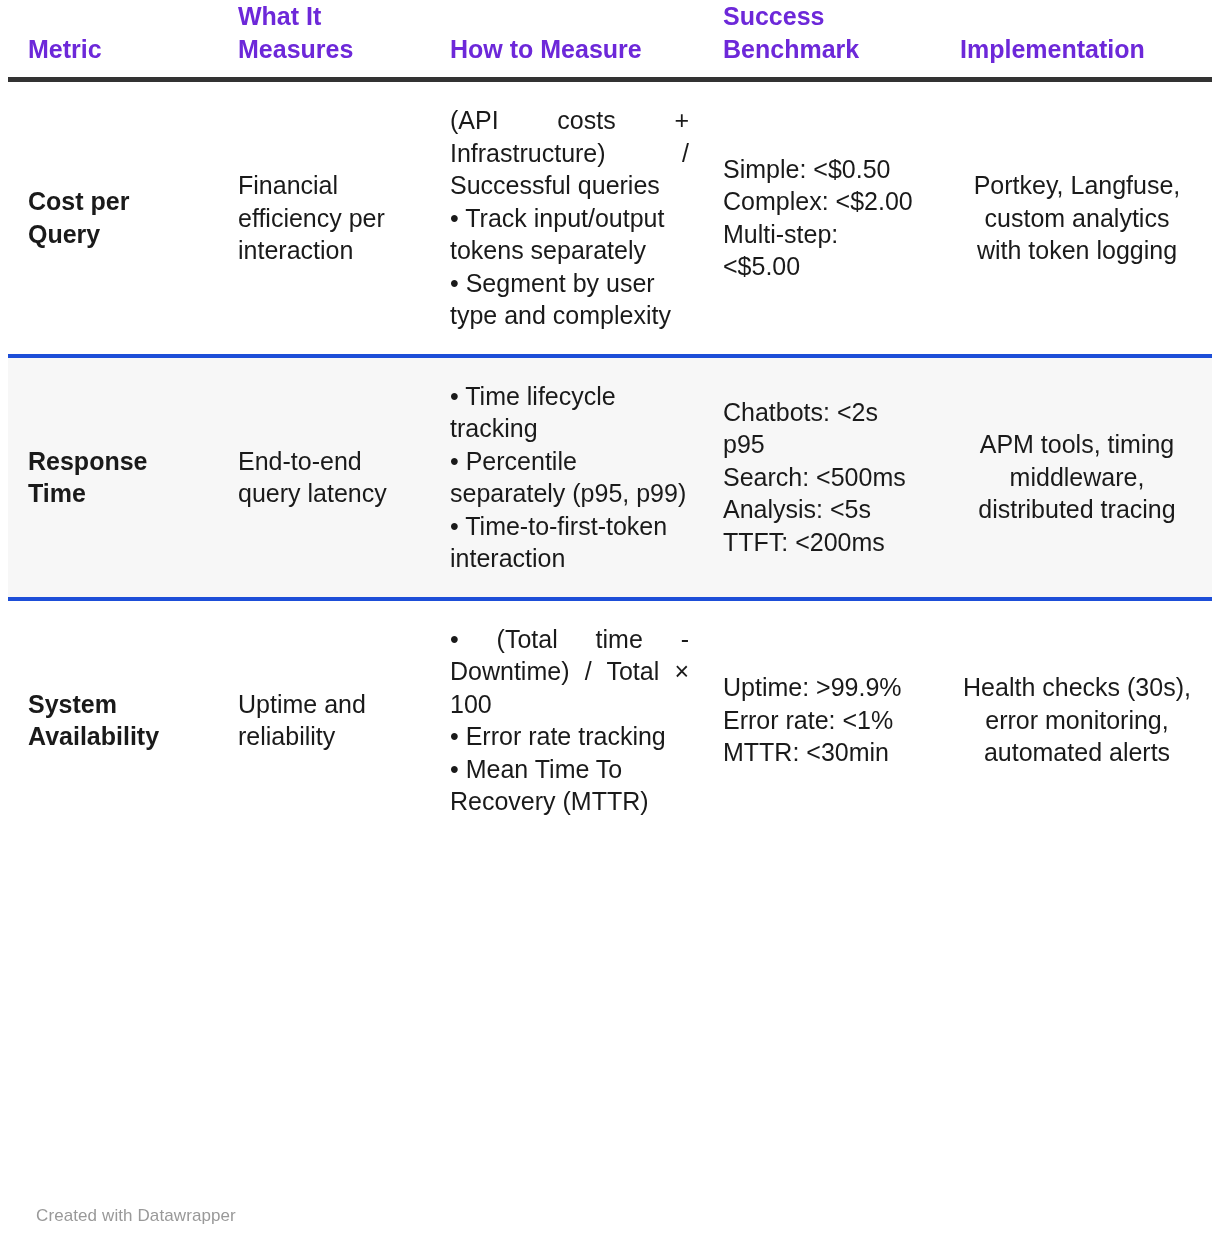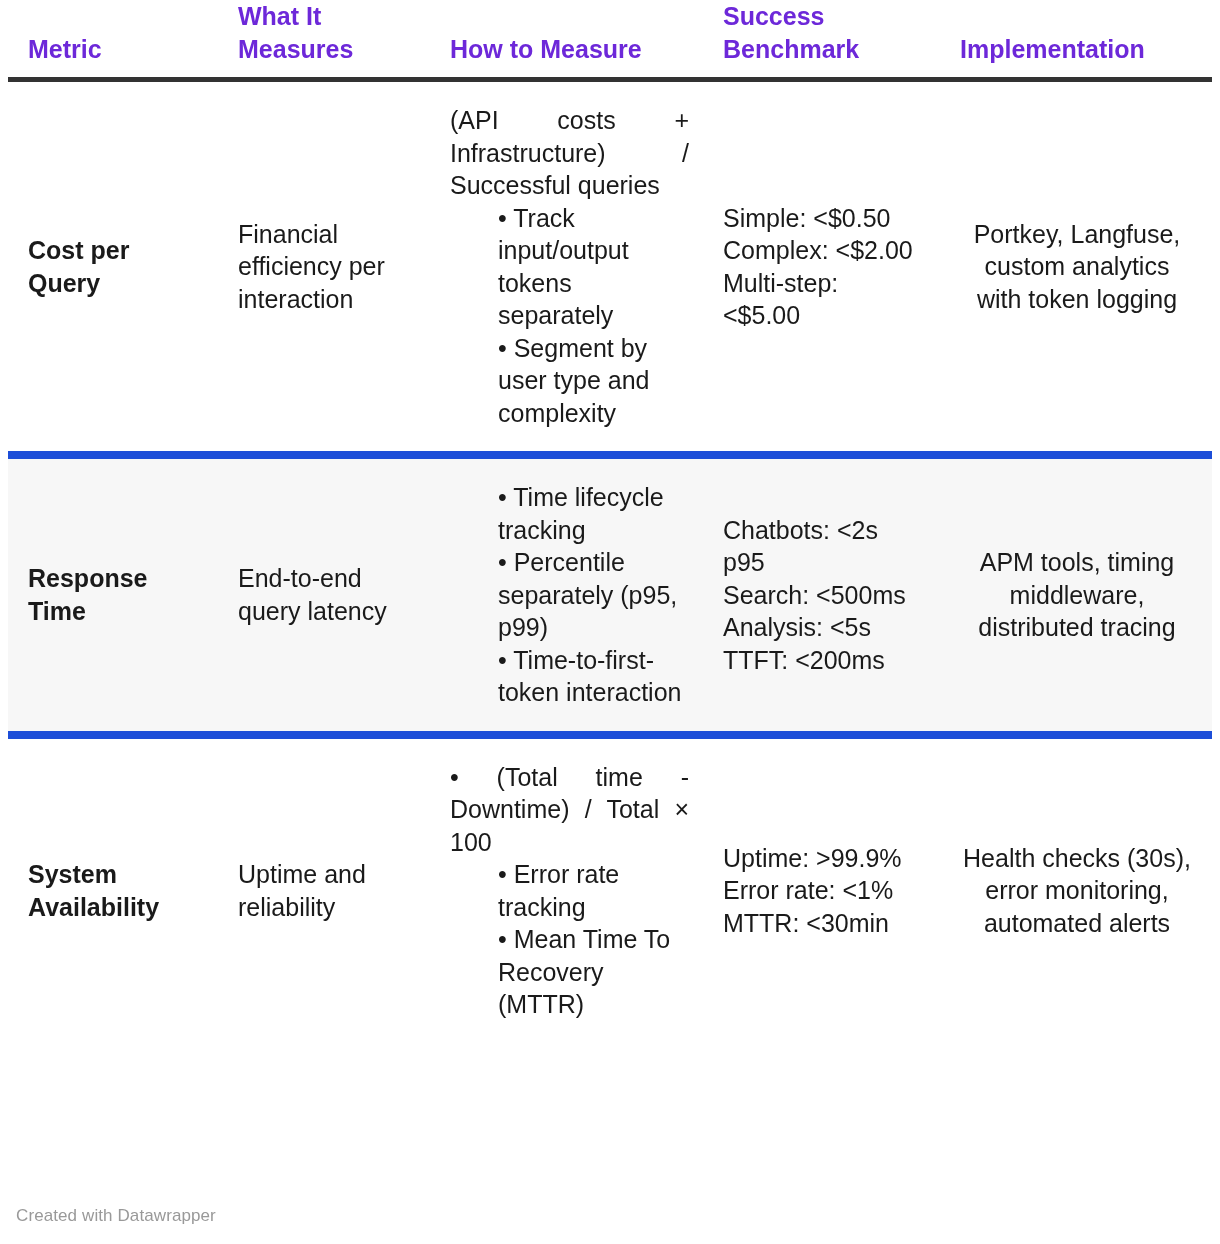--- a/index.html
+++ b/index.html
@@ -50,21 +50,21 @@
   }
   thead th.col-metric { padding-left: 20px; }
 
   
   tbody td {
     font-size: 25px;
     line-height: 1.30;
     color: #1a1a1a;
     vertical-align: middle;
     padding: 22px 18px 22px 20px;
-    border-bottom: 8px solid #1d4ed8;
+    border-bottom: 4px solid #1d4ed8;
   }
   tbody tr:last-child td {
     border-bottom: none;
   }
   tbody tr.striped td {
     background: #f7f7f7;
   }
   tbody td.cell-metric {
     font-weight: bold;
   }
@@ -74,34 +74,33 @@
     text-align: justify;
     text-justify: inter-word;
     padding-right: 14px;
   }
   tbody td.cell-measure .lead {
     display: block;
   }
   tbody td.cell-measure .bullet {
     display: block;
     text-align: left;
-    margin-left: 48px;
   }
 
   tbody td.cell-benchmark .bline,
   tbody td.cell-impl .iline {
     display: block;
   }
   tbody td.cell-benchmark { text-align: left; }
   tbody td.cell-impl { text-align: center; }
 
   
   .dw-footer {
     position: absolute;
-    left: 16px;
+    left: 36px;
     bottom: 18px;
     font-size: 17px;
     color: #999999;
     letter-spacing: 0.1px;
   }
 </style>
 </head>
 <body>
 
 <div class="chart-wrap">

